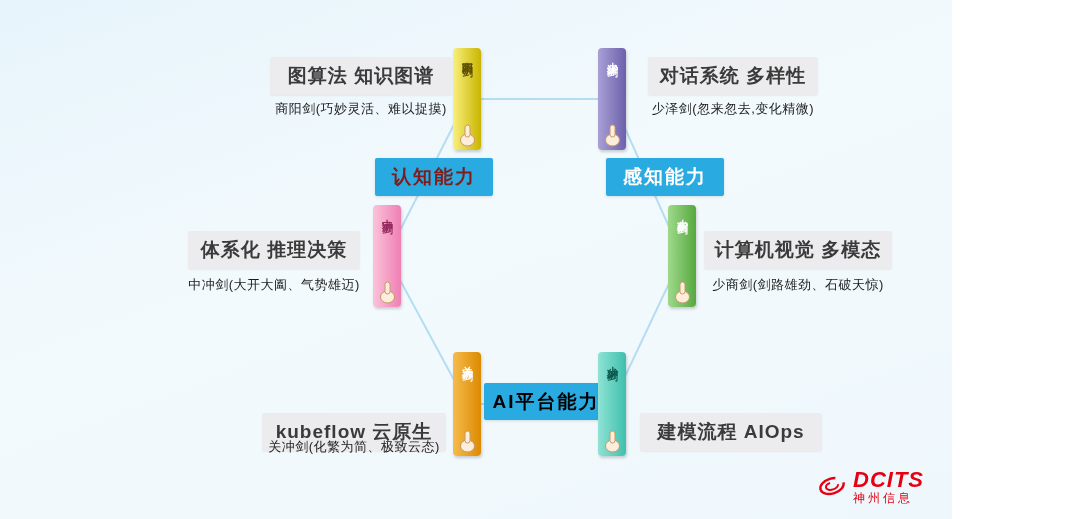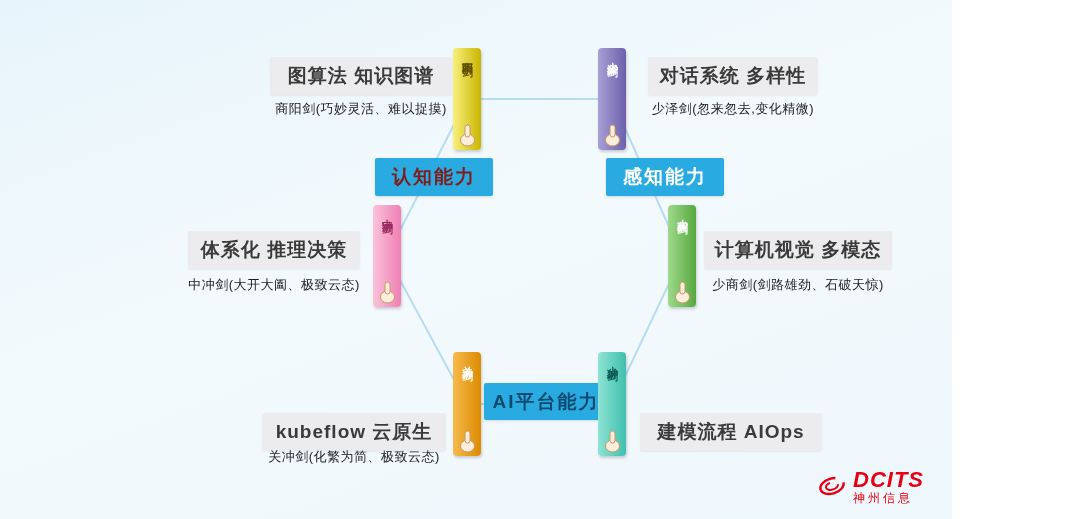--- a/index.html
+++ b/index.html
@@ -99,21 +99,21 @@
         </svg>
     </span>
   </div>
   <div class="title-box" style="left:648px;top:57px;width:170px;height:38px;">对话系统 多样性</div>
   <div class="desc" style="left:618px;top:100px;">少泽剑(忽来忽去,变化精微)</div>
 
   <div class="category" style="left: 375px; top: 158px; width: 118px; height: 38px; background: rgb(41, 171, 226); color: #7f1d1d;">认知能力</div>
   <div class="category" style="left: 606px; top: 158px; width: 118px; height: 38px; background: rgb(41, 171, 226); color: rgb(255, 255, 255);">感知能力</div>
 
   <div class="title-box" style="left:188px;top:231px;width:172px;height:38px;">体系化 推理决策</div>
-  <div class="desc" style="left:159px;top:276px;">中冲剑(大开大阖、极致云态)</div>
+  <div class="desc" style="left:159px;top:276px;">中冲剑(大开大阖、气势雄迈)</div>
   <div class="sword" style="left: 373px; top: 205px; height: 102px; background: linear-gradient(90deg, rgb(251, 195, 218), rgb(239, 127, 180)); color: rgb(147, 41, 92);">
     <span class="sword-name">中冲剑</span>
     <span class="sword-hand">
       <svg width="19" height="23" viewBox="0 0 19 23">
           <ellipse cx="9.5" cy="16" rx="7" ry="6" fill="#fdeedb" stroke="#c79868" stroke-width="1"></ellipse>
           <rect x="7" y="1" width="5" height="12" rx="2.4" fill="#fdeedb" stroke="#c79868" stroke-width="1"></rect>
         </svg>
     </span>
   </div>
 
@@ -123,21 +123,21 @@
       <svg width="19" height="23" viewBox="0 0 19 23">
           <ellipse cx="9.5" cy="16" rx="7" ry="6" fill="#fdeedb" stroke="#c79868" stroke-width="1"></ellipse>
           <rect x="7" y="1" width="5" height="12" rx="2.4" fill="#fdeedb" stroke="#c79868" stroke-width="1"></rect>
         </svg>
     </span>
   </div>
   <div class="title-box" style="left:704px;top:231px;width:188px;height:38px;">计算机视觉 多模态</div>
   <div class="desc" style="left:683px;top:276px;">少商剑(剑路雄劲、石破天惊)</div>
 
   <div class="title-box" style="left:262px;top:413px;width:184px;height:38px;">kubeflow 云原生</div>
-  <div class="desc" style="left:239px;top:448px;text-align:center;">关冲剑(化繁为简、极致云态)</div>
+  <div class="desc" style="left:239px;top:438px;text-align:center;">关冲剑(化繁为简、极致云态)</div>
   <div class="sword" style="left: 453px; top: 352px; height: 104px; background: linear-gradient(90deg, rgb(246, 187, 77), rgb(221, 138, 0)); color: rgb(255, 255, 255);">
     <span class="sword-name">关冲剑</span>
     <span class="sword-hand">
       <svg width="19" height="23" viewBox="0 0 19 23">
           <ellipse cx="9.5" cy="16" rx="7" ry="6" fill="#fdeedb" stroke="#c79868" stroke-width="1"></ellipse>
           <rect x="7" y="1" width="5" height="12" rx="2.4" fill="#fdeedb" stroke="#c79868" stroke-width="1"></rect>
         </svg>
     </span>
   </div>
 
@@ -145,21 +145,21 @@
     <span class="sword-name">少冲剑</span>
     <span class="sword-hand">
       <svg width="19" height="23" viewBox="0 0 19 23">
           <ellipse cx="9.5" cy="16" rx="7" ry="6" fill="#fdeedb" stroke="#c79868" stroke-width="1"></ellipse>
           <rect x="7" y="1" width="5" height="12" rx="2.4" fill="#fdeedb" stroke="#c79868" stroke-width="1"></rect>
         </svg>
     </span>
   </div>
   <div class="title-box" style="left:640px;top:413px;width:182px;height:38px;">建模流程 AIOps</div>
 
-  <div class="category" style="left: 484px; top: 383px; width: 124px; height: 37px; z-index: 2; background: rgb(41, 171, 226); color: #0c4a6e;">AI平台能力</div>
+  <div class="category" style="left: 484px; top: 383px; width: 124px; height: 37px; z-index: 2; background: rgb(41, 171, 226); color: #000000;">AI平台能力</div>
 
   <div class="logo">
     <span style="line-height:0;">
       <svg width="30" height="26" viewBox="0 0 30 26">
         <g transform="rotate(-18 15 13)">
           <ellipse cx="15" cy="13" rx="12" ry="7.5" fill="none" stroke="#e60012" stroke-width="2.4" stroke-dasharray="52 14"></ellipse>
           <ellipse cx="15" cy="13" rx="6.2" ry="3.6" fill="none" stroke="#e60012" stroke-width="2" stroke-dasharray="22 9"></ellipse>
         </g>
       </svg>
     </span>

